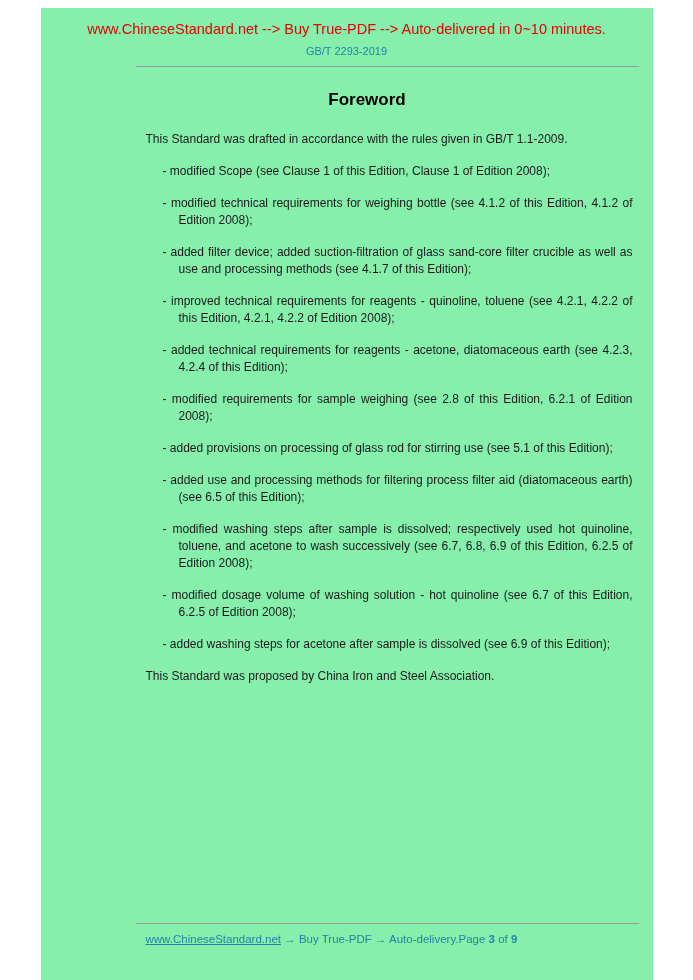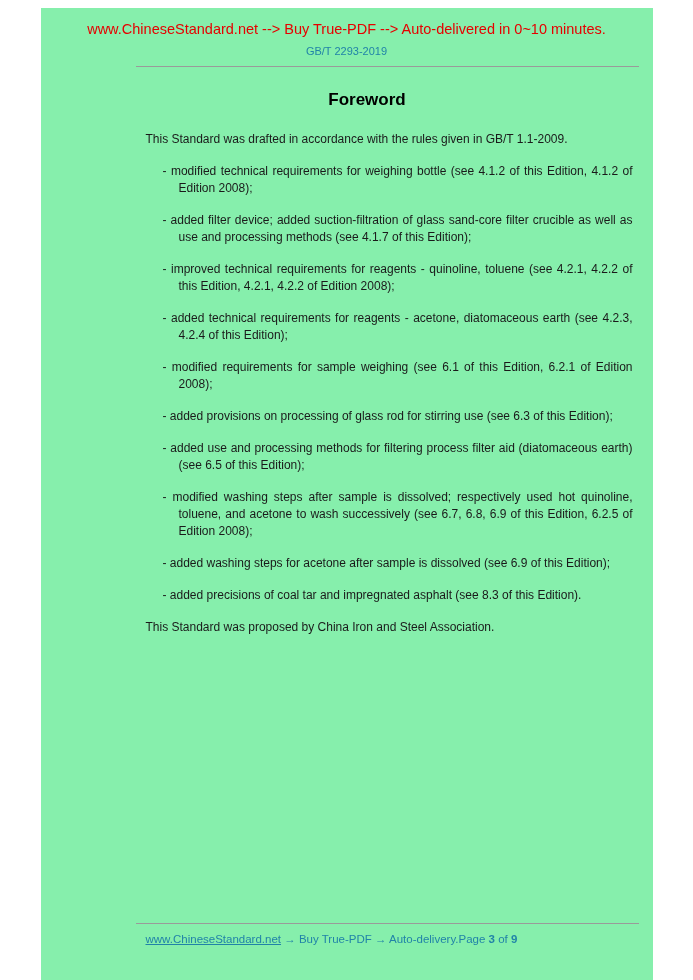--- a/index.html
+++ b/index.html
@@ -93,30 +93,31 @@
   <div class="banner">www.ChineseStandard.net --&gt; Buy True-PDF --&gt; Auto-delivered in 0~10 minutes.</div>
   <div class="doc-code">GB/T 2293-2019</div>
   <hr class="header-rule">
 
   <div class="doc-title">Foreword</div>
 
   <div class="content">
     <div class="para">This Standard was drafted in accordance with the rules given in GB/T 1.1-2009.</div>
 
     <div class="list">
+      <div class="list-item">- modified Scope (see Clause 1 of this Edition, Clause 1 of Edition 2008);</div>
       <div class="list-item">- modified technical requirements for weighing bottle (see 4.1.2 of this Edition, 4.1.2 of Edition 2008);</div>
       <div class="list-item">- added filter device; added suction-filtration of glass sand-core filter crucible as well as use and processing methods (see 4.1.7 of this Edition);</div>
       <div class="list-item">- improved technical requirements for reagents - quinoline, toluene (see 4.2.1, 4.2.2 of this Edition, 4.2.1, 4.2.2 of Edition 2008);</div>
       <div class="list-item">- added technical requirements for reagents - acetone, diatomaceous earth (see 4.2.3, 4.2.4 of this Edition);</div>
-      <div class="list-item">- modified requirements for sample weighing (see 6.1 of this Edition, 6.2.1 of Edition 2008);</div>
-      <div class="list-item">- added provisions on processing of glass rod for stirring use (see 6.3 of this Edition);</div>
+      <div class="list-item">- modified requirements for sample weighing (see 2.8 of this Edition, 6.2.1 of Edition 2008);</div>
+      <div class="list-item">- added provisions on processing of glass rod for stirring use (see 5.1 of this Edition);</div>
       <div class="list-item">- added use and processing methods for filtering process filter aid (diatomaceous earth) (see 6.5 of this Edition);</div>
       <div class="list-item">- modified washing steps after sample is dissolved; respectively used hot quinoline, toluene, and acetone to wash successively (see 6.7, 6.8, 6.9 of this Edition, 6.2.5 of Edition 2008);</div>
+      <div class="list-item">- modified dosage volume of washing solution - hot quinoline (see 6.7 of this Edition, 6.2.5 of Edition 2008);</div>
       <div class="list-item">- added washing steps for acetone after sample is dissolved (see 6.9 of this Edition);</div>
-      <div class="list-item">- added precisions of coal tar and impregnated asphalt (see 8.3 of this Edition).</div>
     </div>
 
     <div class="para closing">This Standard was proposed by China Iron and Steel Association.</div>
   </div>
 
   <hr class="footer-rule">
   <div class="footer-row">
     <span class="footer-left"><a class="footer-link">www.ChineseStandard.net</a><span> → Buy True-PDF → Auto-delivery.</span></span>
     <span class="page-info">
       <span>Page</span> <b>3</b> <span>of</span> <b>9</b>

